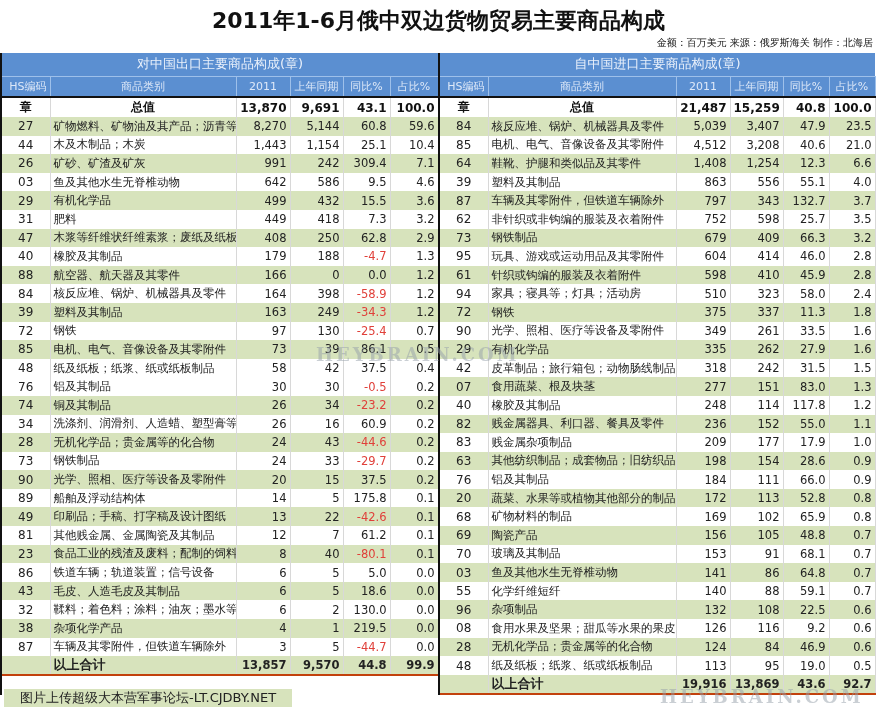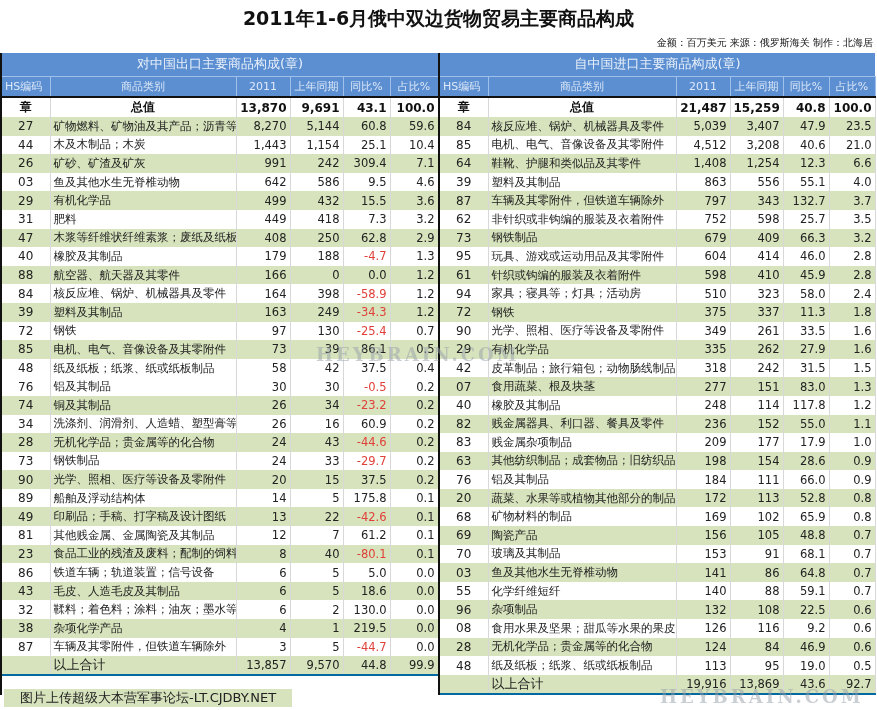--- a/index.html
+++ b/index.html
@@ -1,35 +1,35 @@
 <!DOCTYPE html>
 <html><head>
 <meta charset="utf-8">
 <style>
   html, body { margin:0; padding:0; background:#ffffff; }
   body { width:877px; height:710px; overflow:hidden; font-family:"DejaVu Sans", sans-serif; position:relative; }
-  .title { position:absolute; top:6px; left:0; width:877px; text-align:center; font-size:19px; font-weight:bold; color:#111; letter-spacing:0px; }
+  .title { position:absolute; top:6px; left:0; width:877px; text-align:center; font-size:22px; font-weight:bold; color:#111; letter-spacing:0px; }
   .subtitle { position:absolute; top:36px; right:4px; font-size:10px; color:#111; }
   .wrap { position:absolute; top:53px; left:0; width:860px; display:flex; }
   .panel { width:438px; }
   .panel.right { width:439px; border-left:2px solid #111; }
   .panel.left { border-left:2px solid #111; width:436px; }
   table { border-collapse:collapse; width:100%; table-layout:fixed; }
   th, td { padding:0 3px; height:18.6px; font-size:11.5px; white-space:nowrap; overflow:hidden; box-sizing:border-box; }
   .grp th { background:#5b8fd1; color:#eaf1fb; font-size:13px; font-weight:normal; height:23px; }
   .hdr th { background:#5b8fd1; color:#dde8f8; font-weight:normal; font-size:11px; height:21px; border-right:1px solid #9ec0ea; border-top:1px solid #9ec0ea; }
-  .hdr th.l { text-align:left; }
+  .hdr th.l { text-align:right; }
   tr.tot td { font-weight:bold; font-size:12px; color:#111; border-top:2px solid #111; height:20px; }
   td { color:#222; border-right:1px solid #d8d8d8; }
   td.code { text-align:center; font-size:12px; }
   td.name { text-align:left; }
   td.num { text-align:right; }
   td.neg { color:#e0403a;text-align:right; }
   tr.alt td { background:#d7e3bc; }
-  tr.foot td { background:#d7e3bc; font-weight:normal; border-bottom:2px solid #0369a1; }
+  tr.foot td { background:#d7e3bc; font-weight:bold; border-bottom:2px solid #c2410c; }
   .wm-left { position:absolute; left:4px; top:689px; font-size:13px; color:#222; font-family:"DejaVu Sans", sans-serif; background:#d7e3bc; padding:0 16px; }
   .wm-mid { position:absolute; left:316px; top:344px; font-size:18px; color:rgba(150,160,170,0.5); font-family:"DejaVu Serif", serif; font-weight:bold; letter-spacing:3px; pointer-events:none; }
   .wm-br { position:absolute; left:660px; top:686px; font-size:18px; color:rgba(150,160,170,0.5); font-family:"DejaVu Serif", serif; font-weight:bold; letter-spacing:3px; pointer-events:none; }
 </style>
 </head>
 <body>
 
 <div class="title">2011年1-6月俄中双边货物贸易主要商品构成</div>
 <div class="subtitle">金额：百万美元 来源：俄罗斯海关 制作：北海居</div>
 

